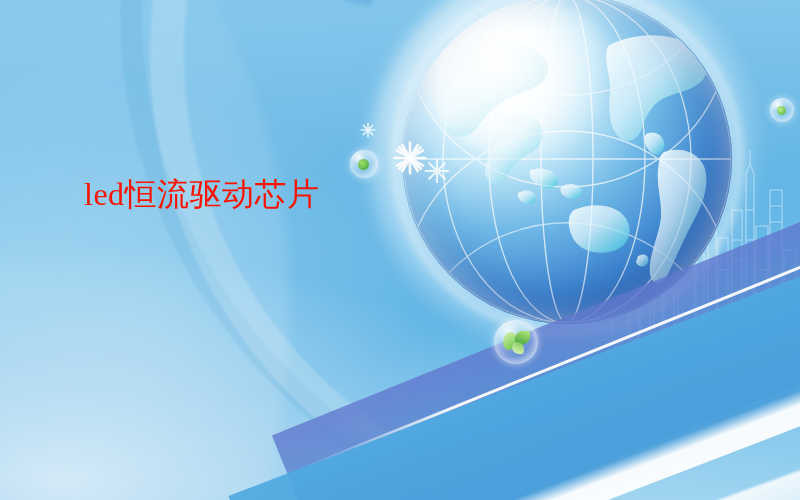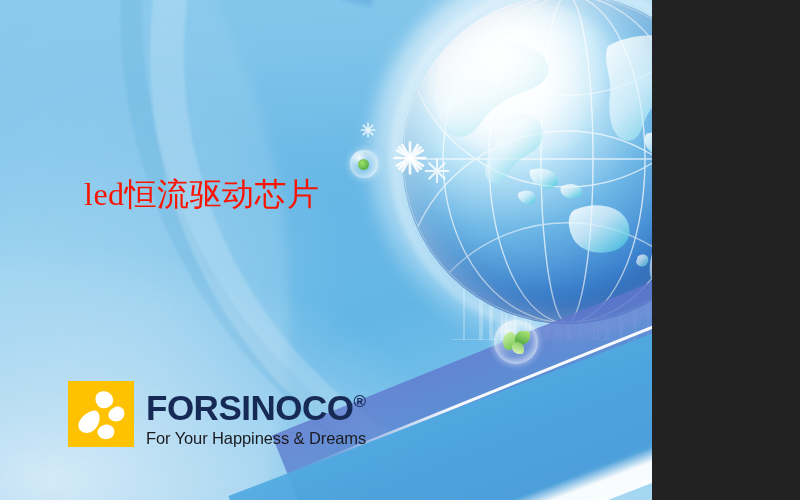--- a/index.html
+++ b/index.html
@@ -2,21 +2,21 @@
 <html><head>
 <meta charset="utf-8">
 <style>
   html, body {
     margin: 0;
     padding: 0;
     background: #222;
   }
   #stage {
     position: relative;
-    width: 652px;
+    width: 800px;
     height: 500px;
     overflow: hidden;
     font-family: "Liberation Sans", sans-serif;
     background: #7fc4ea;
   }
 
   
   .bg-base {
     position: absolute;
     inset: 0;
@@ -431,32 +431,14 @@
   </div>
 
   <div class="bubble" style="left:770px;top:98px;width:24px;height:24px">
     <div class="leaf" style="left:7px;top:8px;width:9px;height:9px;background:radial-gradient(circle at 35% 35%, #bff08a, #4aa442);border-radius:50%"></div>
   </div>
 
   <div class="headline">
     <span class="l1">led恒流驱动芯片</span>
   </div>
 
-  <div class="logo">
-    <div class="logo-mark">
-      <svg viewBox="0 0 66 66" width="66" height="66">
-        <g fill="#ffffff">
-          <path d="M30 12 C36 8 44 11 45 18 C46 24 40 28 34 27 C28 26 25 16 30 12 Z"></path>
-          <path d="M47 26 C53 24 58 29 56 35 C54 41 46 42 42 38 C38 34 42 28 47 26 Z"></path>
-          <path d="M36 44 C42 42 48 47 46 53 C44 59 35 60 31 55 C27 50 31 46 36 44 Z"></path>
-          <path d="M24 30 C30 28 33 34 31 41 C29 50 19 55 13 50 C7 45 12 34 24 30 Z"></path>
-        </g>
-      </svg>
-    </div>
-    <div class="logo-text">
-      <div class="logo-name">
-        <span>FORSINOCO</span><span class="reg">®</span>
-      </div>
-      <div class="logo-tag">For Your Happiness &amp; Dreams</div>
-    </div>
-  </div>
 
 </div>
 
 </body></html>

